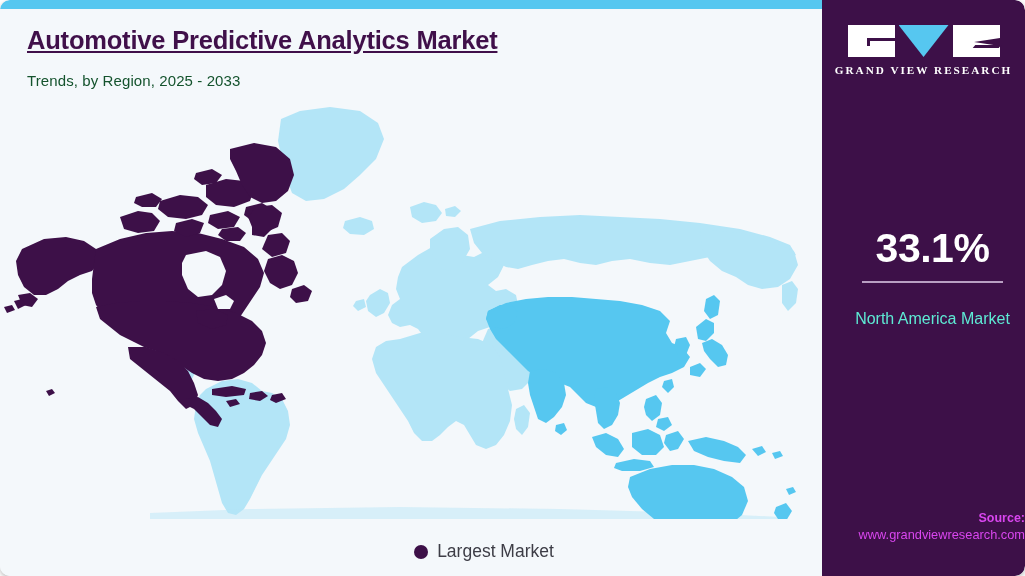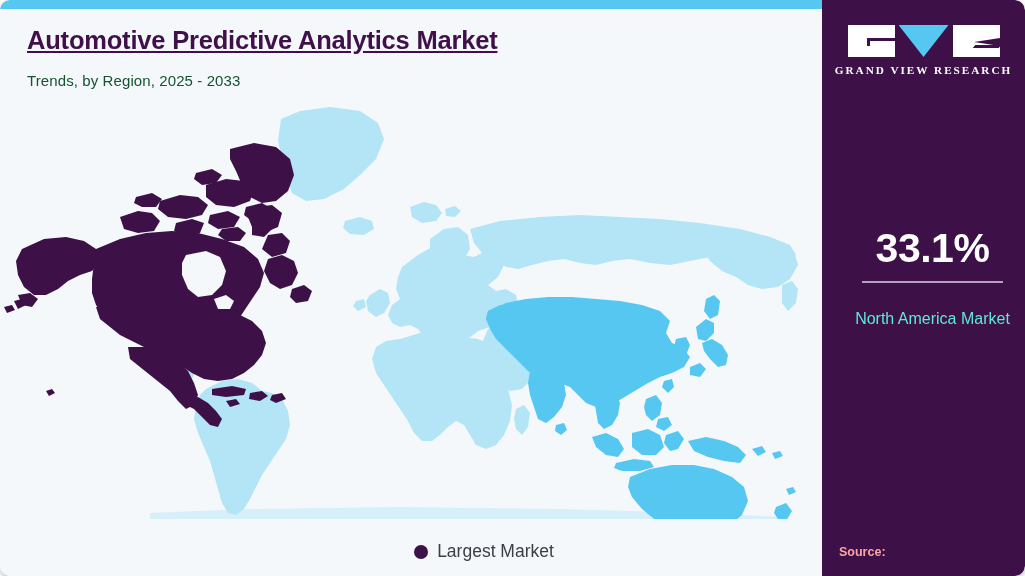--- a/index.html
+++ b/index.html
@@ -141,22 +141,22 @@
     margin:12px auto 9px auto;
   }
   #stat-caption {
     font-size:16px; line-height:1.32;
     color:#5eead4;
     margin-top:25px;
   }
 
   
   #source-block {
-    position:absolute; left:17px; bottom:17px;
-    width:186px; color:#fca5a5;
+    position:absolute; left:17px; bottom:34px;
+    width:186px; color:#d946ef;text-align:right;
   }
   #source-label { font-size:12.5px; font-weight:bold; }
   #source-url  { font-size:12.8px; margin-top:2px; white-space:nowrap; }
 </style>
 </head>
 <body>
 
 <div id="card">
 
   <div id="top-accent"></div>
@@ -331,17 +331,18 @@
     <div id="stat-block">
       <div id="stat-value">33.1%</div>
       <div id="stat-divider"></div>
       <div id="stat-caption">
         <div>North America Market</div>
       </div>
     </div>
 
     <div id="source-block">
       <div id="source-label">Source:</div>
+      <div id="source-url">www.grandviewresearch.com</div>
     </div>
 
   </div>
 
 </div>
 
 </body></html>

